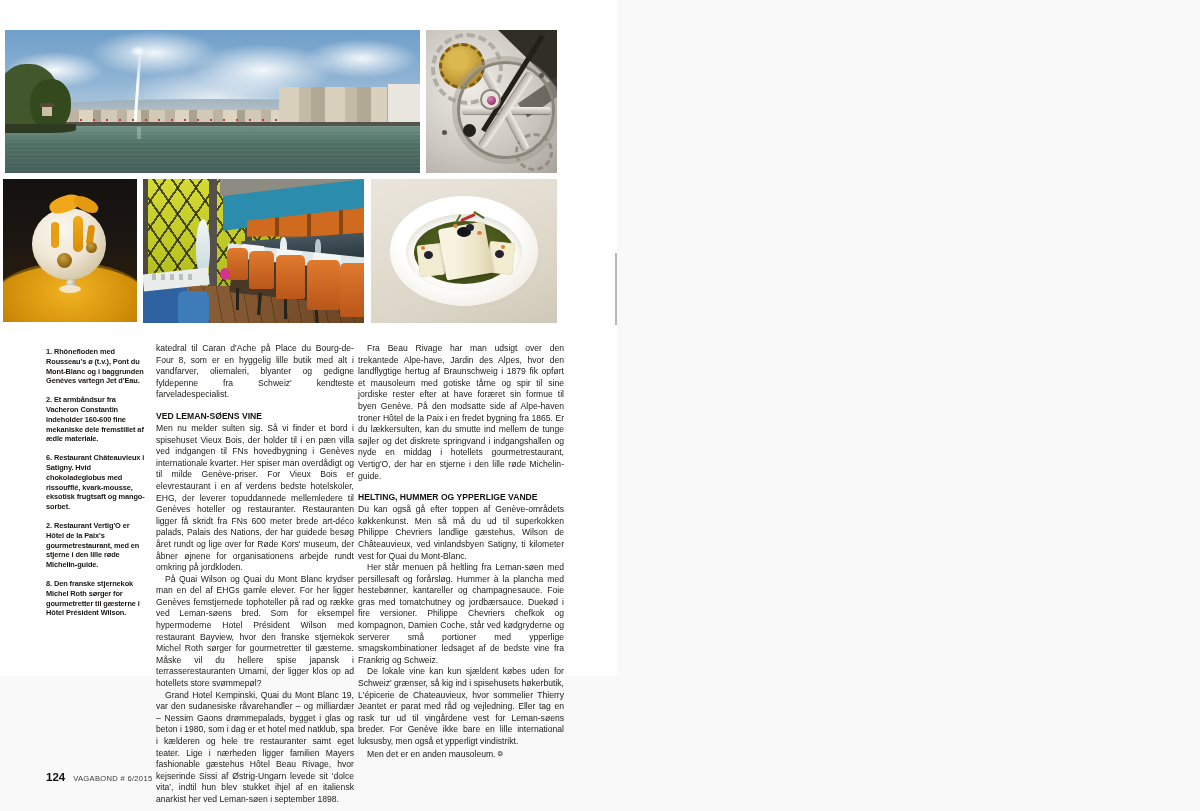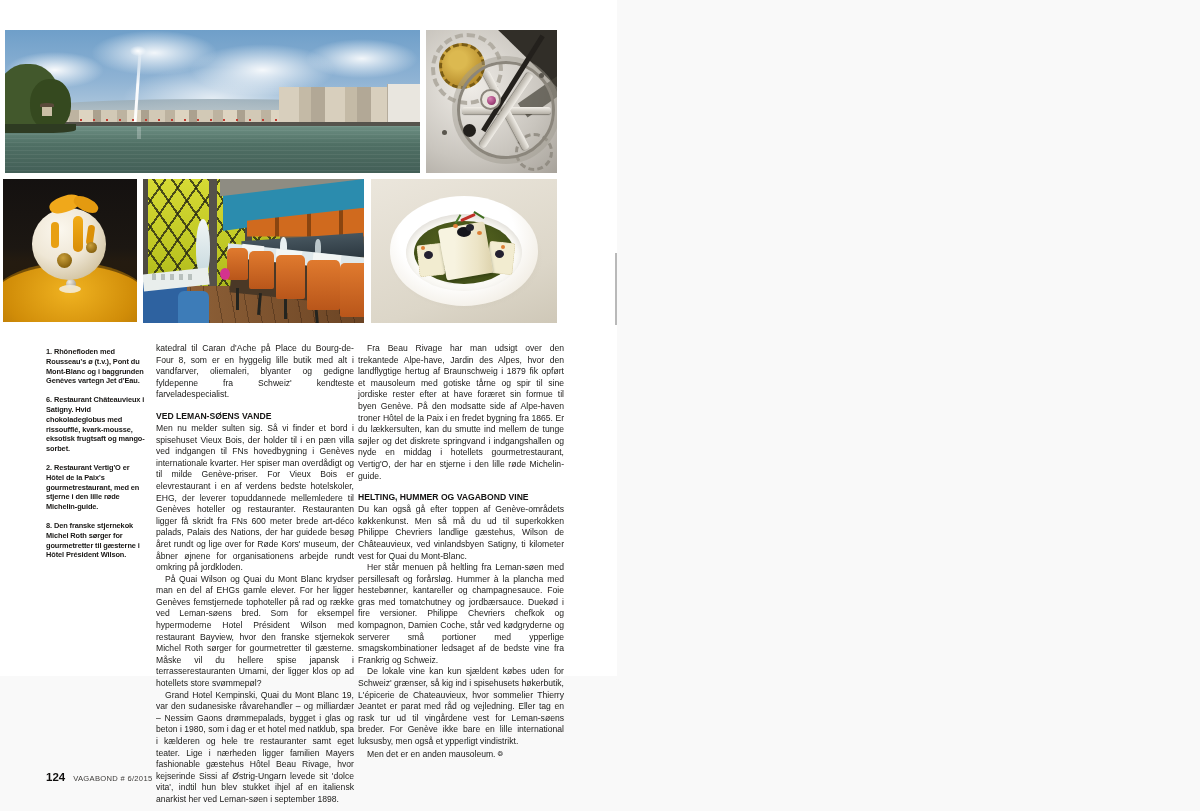--- a/index.html
+++ b/index.html
@@ -317,36 +317,37 @@
     <div class="plate-caviar2"></div>
     <div class="plate-chili"></div>
     <div class="plate-herb1"></div>
     <div class="plate-herb2"></div>
     <div class="plate-salmon1"></div>
     <div class="plate-salmon2"></div>
   </div>
 
   <div class="captions">
     <p>1. Rhônefloden med Rousseau's ø (t.v.), Pont du Mont-Blanc og i baggrunden Genèves vartegn Jet d'Eau.</p>
+    <p>2. Et armbåndsur fra Vacheron Constantin indeholder 160-600 fine mekaniske dele fremstillet af ædle materiale.</p>
     <p>6. Restaurant Châteauvieux i Satigny. Hvid chokoladeglobus med rissoufflé, kvark-mousse, eksotisk frugtsaft og mango-sorbet.</p>
     <p>2. Restaurant Vertig'O er Hôtel de la Paix's gourmetrestaurant, med en stjerne i den lille røde Michelin-guide.</p>
     <p>8. Den franske stjernekok Michel Roth sørger for gourmetretter til gæsterne i Hôtel Président Wilson.</p>
   </div>
 
   <div class="col col1">
     <p>katedral til Caran d'Ache på Place du Bourg-de-Four 8, som er en hyggelig lille butik med alt i vandfarver, oliemaleri, blyanter og gedigne fyldepenne fra Schweiz' kendteste farveladespecialist.</p>
-    <h3>VED LEMAN-SØENS VANDE</h3>
+    <h3>VED LEMAN-SØENS VINE</h3>
     <p>Men nu melder sulten sig. Så vi finder et bord i spisehuset Vieux Bois, der holder til i en pæn villa ved indgangen til FNs hovedbygning i Genèves internationale kvarter. Her spiser man overdådigt og til milde Genève-priser. For Vieux Bois er elevrestaurant i en af verdens bedste hotelskoler, EHG, der leverer topuddannede mellemledere til Genèves hoteller og restauranter. Restauranten ligger få skridt fra FNs 600 meter brede art-déco palads, Palais des Nations, der har guidede besøg året rundt og lige over for Røde Kors' museum, der åbner øjnene for organisationens arbejde rundt omkring på jordkloden.</p>
     <p class="indent">På Quai Wilson og Quai du Mont Blanc krydser man en del af EHGs gamle elever. For her ligger Genèves femstjernede tophoteller på rad og række ved Leman-søens bred. Som for eksempel hypermoderne Hotel Président Wilson med restaurant Bayview, hvor den franske stjernekok Michel Roth sørger for gourmetretter til gæsterne. Måske vil du hellere spise japansk i terrasserestauranten Umami, der ligger klos op ad hotellets store svømmepøl?</p>
     <p class="indent">Grand Hotel Kempinski, Quai du Mont Blanc 19, var den sudanesiske råvarehandler – og milliardær – Nessim Gaons drømmepalads, bygget i glas og beton i 1980, som i dag er et hotel med natklub, spa i kælderen og hele tre restauranter samt eget teater. Lige i nærheden ligger familien Mayers fashionable gæstehus Hôtel Beau Rivage, hvor kejserinde Sissi af Østrig-Ungarn levede sit 'dolce vita', indtil hun blev stukket ihjel af en italiensk anarkist her ved Leman-søen i september 1898.</p>
   </div>
 
   <div class="col col2">
     <p class="indent">Fra Beau Rivage har man udsigt over den trekantede Alpe-have, Jardin des Alpes, hvor den landflygtige hertug af Braunschweig i 1879 fik opført et mausoleum med gotiske tårne og spir til sine jordiske rester efter at have foræret sin formue til byen Genève. På den modsatte side af Alpe-haven troner Hôtel de la Paix i en fredet bygning fra 1865. Er du lækkersulten, kan du smutte ind mellem de tunge søjler og det diskrete springvand i indgangshallen og nyde en middag i hotellets gourmetrestaurant, Vertig'O, der har en stjerne i den lille røde Michelin-guide.</p>
-    <h3>HELTING, HUMMER OG VAGABOND VINE</h3>
+    <h3>HELTING, HUMMER OG YPPERLIGE VANDE</h3>
     <p>Du kan også gå efter toppen af Genève-områdets køkkenkunst. Men så må du ud til superkokken Philippe Chevriers landlige gæstehus, Wilson de Châteauvieux, ved vinlandsbyen Satigny, ti kilometer vest for Quai du Mont-Blanc.</p>
     <p class="indent">Her står menuen på heltling fra Leman-søen med persillesaft og forårsløg. Hummer à la plancha med hestebønner, kantareller og champagnesauce. Foie gras med tomatchutney og jordbærsauce. Duekød i fire versioner. Philippe Chevriers chefkok og kompagnon, Damien Coche, står ved kødgryderne og serverer små portioner med ypperlige smagskombinationer ledsaget af de bedste vine fra Frankrig og Schweiz.</p>
     <p class="indent">De lokale vine kan kun sjældent købes uden for Schweiz' grænser, så kig ind i spisehusets høkerbutik, L'épicerie de Chateauvieux, hvor sommelier Thierry Jeantet er parat med råd og vejledning. Eller tag en rask tur ud til vingårdene vest for Leman-søens breder. For Genève ikke bare en lille international luksusby, men også et ypperligt vindistrikt.</p>
     <p class="indent"><span>Men det er en anden mausoleum.</span><span class="endmark">❂</span></p>
   </div>
 
   <div class="footer">
     <span class="pagenum">124</span>
     <span class="mag">VAGABOND # 6/2015</span>
   </div>

